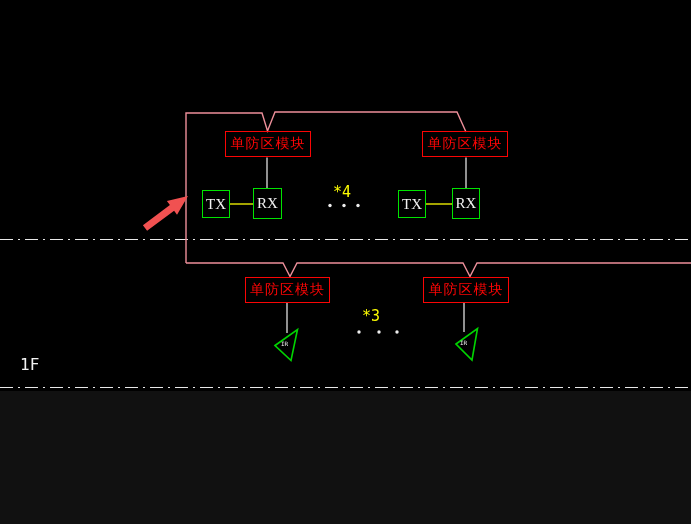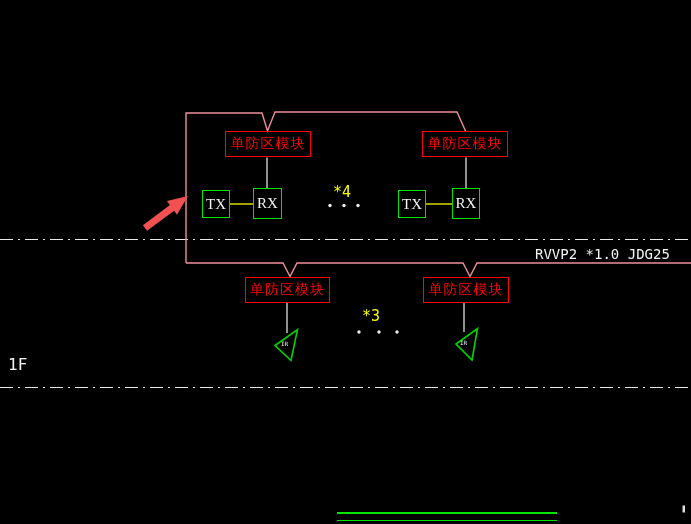--- a/index.html
+++ b/index.html
@@ -1,17 +1,17 @@
 <!DOCTYPE html>
 <html><head>
 <meta charset="utf-8">
 <style>
   html,body{margin:0;padding:0;background:#111;}
   #canvas{
-    position:relative;width:691px;height:524px;background:#000;
+    position:relative;width:691px;height:391px;background:#000;
     overflow:hidden;font-family:"DejaVu Sans",sans-serif;
   }
   #shapes{position:absolute;left:0;top:0;}
   .abs{position:absolute;box-sizing:border-box;}
   .module{
     border:1.5px solid #fb0505;color:#fb0505;
     display:flex;align-items:center;justify-content:center;
     font-size:14px;letter-spacing:1px;white-space:nowrap;
     font-family:"DejaVu Sans",sans-serif;
   }
@@ -81,30 +81,29 @@
   <div class="abs txrx" style="left:398px;top:190px;width:28px;height:28px;">
     <span>TX</span>
   </div>
   <div class="abs txrx" style="left:452px;top:188px;width:28px;height:31px;">
     <span>RX</span>
   </div>
 
   <div class="abs ylabel" style="left:333px;top:183px;font-size:15px;">*4</div>
   <div class="abs ylabel" style="left:362px;top:307px;font-size:15px;">*3</div>
 
-  <div class="abs wlabel" style="left:535px;top:246px;font-size:14px;">RVVP2 *1.0 JDG25</div>
 
   <div class="abs module" style="left:245px;top:277px;width:85px;height:26px;">
     <span>单防区模块</span>
   </div>
   <div class="abs module" style="left:423px;top:277px;width:86px;height:26px;">
     <span>单防区模块</span>
   </div>
 
   <div class="abs det-mark" style="left:281px;top:340px;">IR</div>
   <div class="abs det-mark" style="left:460px;top:339px;">IR</div>
 
-  <div class="abs wlabel" style="left:8px;top:355px;font-size:16px;">1F</div>
+  <div class="abs wlabel" style="left:20px;top:355px;font-size:16px;">1F</div>
 
   <div class="abs underline" style="left:337px;top:512px;width:220px;height:2px;"></div>
   <div class="abs underline" style="left:337px;top:519.5px;width:220px;height:1.5px;"></div>
 
 </div>
 
 </body></html>

